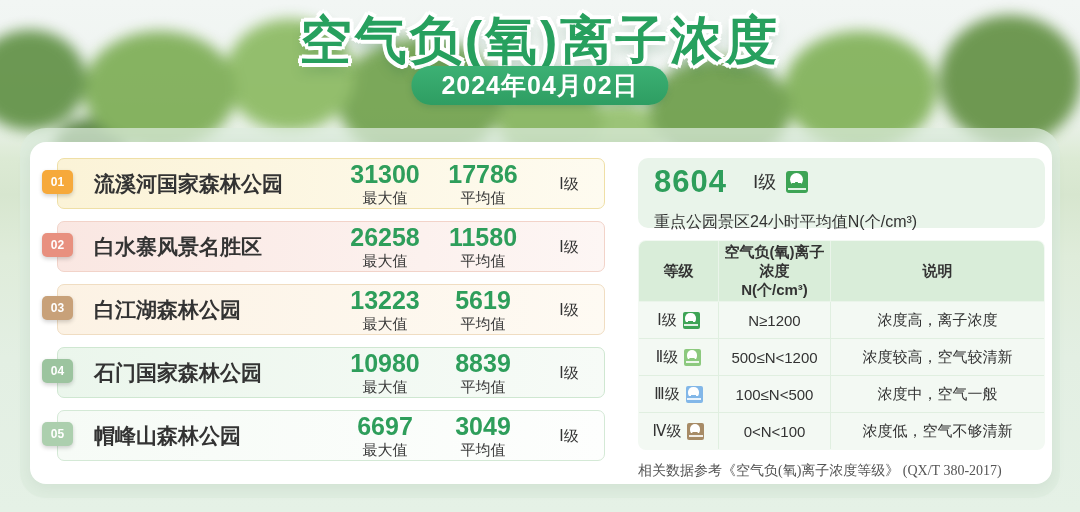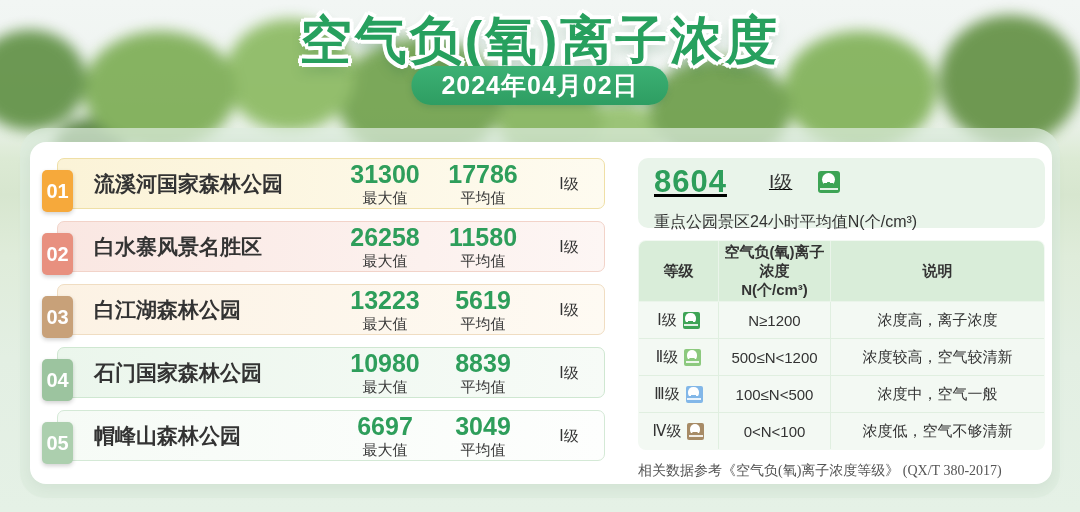--- a/index.html
+++ b/index.html
@@ -46,22 +46,22 @@
     background:#fff; border-radius:16px; box-shadow:0 4px 14px rgba(90,130,95,.10);
   }
   
   .rank-list { position:absolute; left:57px; top:158px; width:548px; }
   .rank-row {
     position:relative; height:51px; margin-bottom:12px;
     border:1px solid #E6E6C9; border-radius:7px;
     display:flex; align-items:center; padding-left:36px; padding-right:2px; gap:8px;
   }
   .rank-badge {
-    position:absolute; left:-16px; top:11px; width:31px; height:42px;
-    border-radius:5px; color:#fff; font-size:20px; font-weight:800;
+    position:absolute; left:-16px; top:11px; width:31px; height:24px;
+    border-radius:5px; color:#fff; font-size:12px; font-weight:800;
     display:flex; align-items:center; justify-content:center;
     box-shadow:0 2px 4px rgba(0,0,0,.18);
   }
   .park-name { flex:1; font-size:21px; font-weight:800; color:#333; white-space:nowrap; }
   .val-block { width:90px; text-align:center; line-height:1.1; }
   .val-num { font-size:25px; font-weight:700; color:#2E9E5B; }
   .val-label { font-size:15px; color:#3a3a3a; margin-top:1px; }
   .grade-block { width:66px; text-align:center; line-height:1; }
   .grade-block .eco-icon { margin:0 auto 2px auto; }
   .grade-label { font-size:15px; color:#333; }
@@ -73,21 +73,21 @@
     background:radial-gradient(100% 62% at 50% 100%, var(--ic) 0 44%, #fff 45%);
   }
   .eco-icon::after {
     content:""; position:absolute; left:10%; bottom:14%; width:80%; height:2px;
     background:rgba(255,255,255,.85);
   }
   .eco-icon.small { width:17px; height:17px; border-radius:2px; }
   
   .right-col { position:absolute; left:638px; top:158px; width:407px; }
   .summary-card { background:#E9F4EA; border-radius:10px; height:70px; padding:6px 16px 0 16px; }
-  .summary-line { display:flex; align-items:center; gap:26px;text-decoration:underline; }
+  .summary-line { display:flex; align-items:center; gap:10px; }
   .summary-value { font-size:31px; font-weight:800; color:#2E9E5B; letter-spacing:1px; }
   .summary-grade { font-size:18px; color:#333; margin-left:16px; }
   .summary-caption { font-size:16px; color:#333; margin-top:12px; }
   .grade-table {
     margin-top:12px; width:100%; border-collapse:collapse;
     background:#F3F9F3; border:1px solid #C9E3C9; border-radius:8px;
     font-size:15px; color:#333; overflow:hidden;
   }
   .grade-table th {
     background:#D9EDD9; font-weight:700; height:48px; line-height:1.25;

